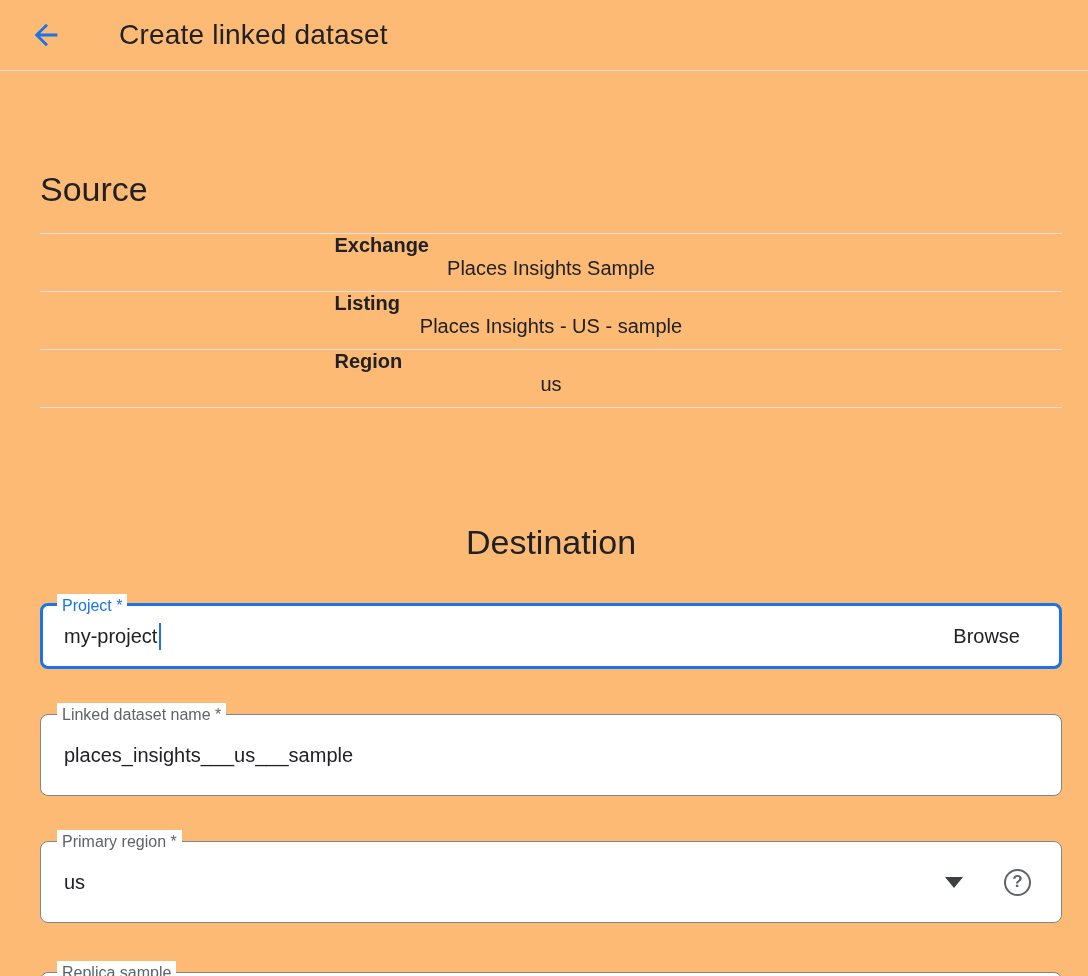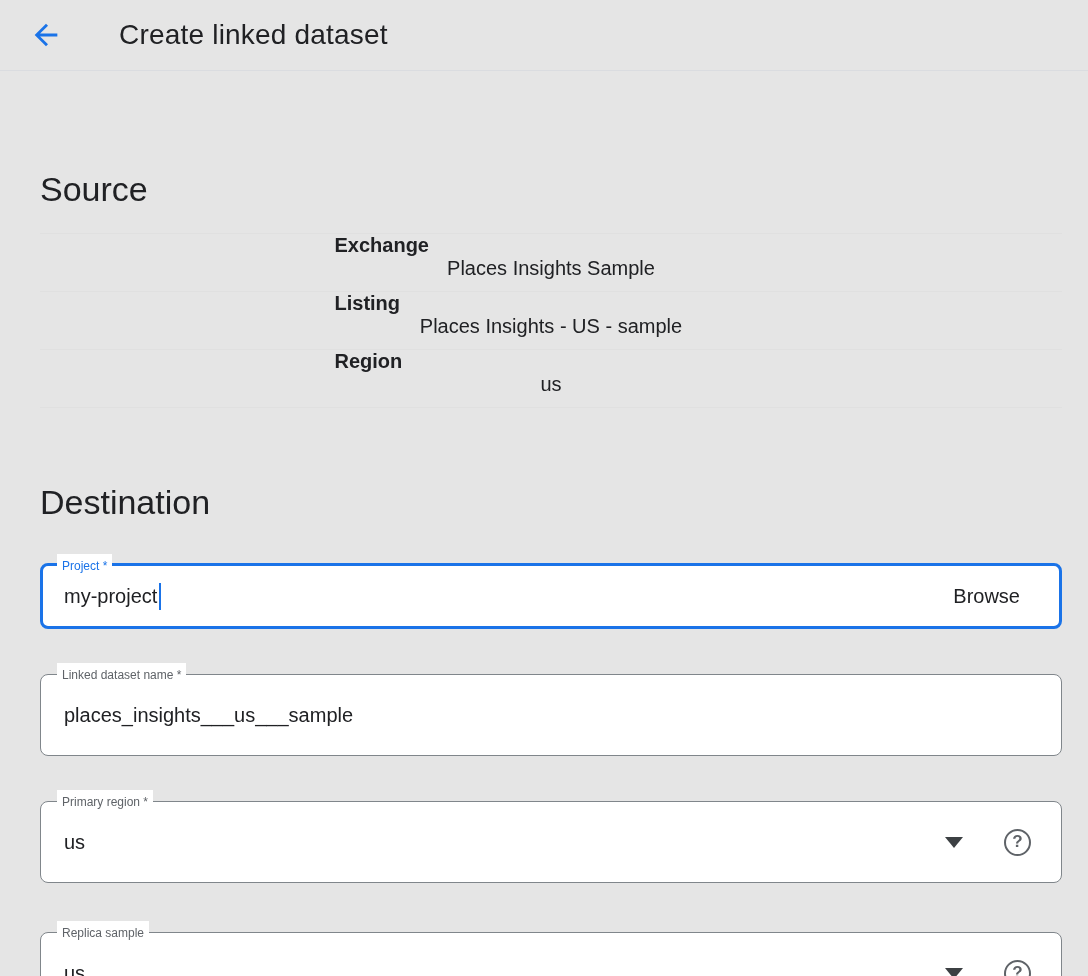--- a/index.html
+++ b/index.html
@@ -5,21 +5,21 @@
   * { box-sizing: border-box; }
   html, body {
     margin: 0;
     background: #fff;
     font-family: "Liberation Sans", sans-serif;
     color: #202124;
   }
   .page {
     width: 1088px;
     height: 976px;
-    background: #e5e5e5;
+    background: #fdba74;
     overflow: hidden;
   }
 
   
   .header {
     height: 71px;
     border-bottom: 1px solid #dadce0;
     display: flex;
     align-items: center;
   }
@@ -48,21 +48,21 @@
   .content { padding: 0 26px 0 40px; }
 
   .section-heading {
     font-size: 34px;
     font-weight: 400;
     color: #202124;
     line-height: 43px;
     margin: 0;
   }
   .section-heading.source { margin-top: 97px; margin-bottom: 22px; }
-  .section-heading.destination { margin-top: 73px; }
+  .section-heading.destination { margin-top: 113px; text-align: center; }
 
   
   .kv-table { border-top: 1px solid #e0e0e0; }
   .kv-row {
     height: 58px;
     display: flex;
     align-items: center;
     border-bottom: 1px solid #e0e0e0;
     font-size: 20px;
     flex-direction: column;
@@ -80,21 +80,21 @@
     align-items: center;
     padding: 0 30px 0 23px;
     background: #fff;
   }
   .field-label {
     position: absolute;
     top: -12px;
     left: 16px;
     background: #fff;
     padding: 0 5px;
-    font-size: 12px;
+    font-size: 16px;
     line-height: 24px;
     color: #5f6368;
     white-space: nowrap;
   }
   .field-value { font-size: 20px; color: #202124; white-space: nowrap; }
 
   .field.focused {
     border: 3px solid #1a73e8;
     height: 66px;
     padding: 0 39px 0 21px;

